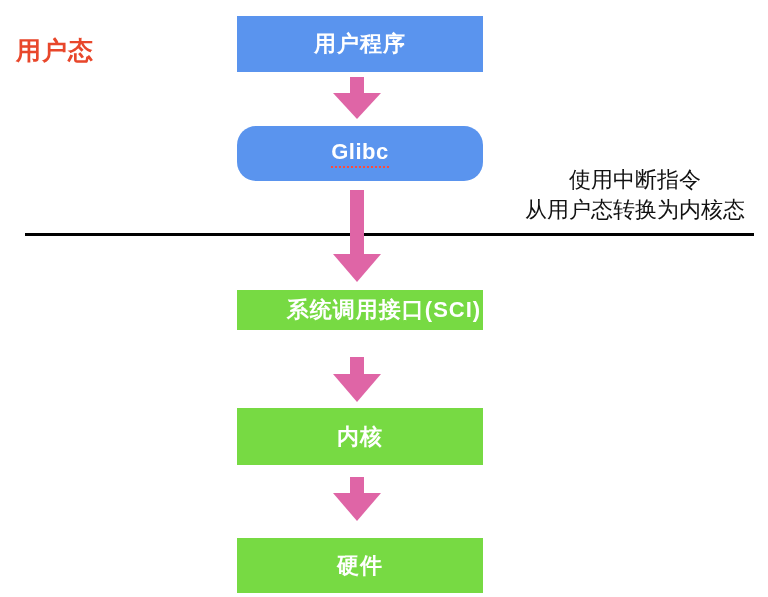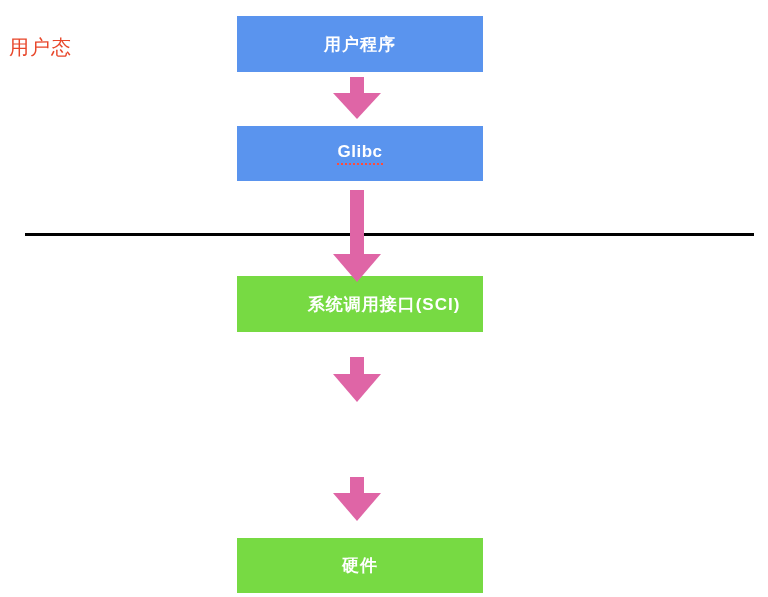--- a/index.html
+++ b/index.html
@@ -10,48 +10,48 @@
     position: relative;
     overflow: hidden;
   }
   .diagram {
     position: relative;
     width: 768px; height: 597px;
     background: #ffffff;
   }
   .mode-label {
     position: absolute;
-    left: 9px;
-    font-size: 20px;
-    font-weight: normal;
+    left: 16px;
+    font-size: 25px;
+    font-weight: bold;
     color: var(--label-red, #E8472B);
     letter-spacing: 1px;
     white-space: nowrap;
   }
   .mode-label.user { top: 34px; }
   .mode-label.kernel { top: 304px; }
 
   .flow-box {
     position: absolute;
     left: 237px;
     width: 246px;
     display: flex;
     align-items: center;
     justify-content: center;
     color: #ffffff;
-    font-size: 17px;
+    font-size: 22px;
     font-weight: bold;
     letter-spacing: 1px;
     white-space: nowrap;
   }
   .flow-box.blue { background: var(--box-blue, #5A94EE); }
   .flow-box.green { background: var(--box-green, #77DA43); }
   .box-user-program { top: 16px;  height: 56px; }
-  .box-glibc        { top: 126px; height: 55px; }
-  .box-sci          { top: 276px; height: 56px; padding-left: 48px; }
+  .box-glibc        { top: 126px; height: 55px; border-radius: 19px; }
+  .box-sci          { top: 290px; height: 40px; padding-left: 48px; }
   .box-kernel       { top: 408px; height: 57px; }
   .box-hardware     { top: 523px; height: 55px; margin-top: 15px; }
 
   .spellcheck {
     border-bottom: 2px dotted #ff4b3a;
     padding-bottom: 1px;
     letter-spacing: 0.5px;
   }
 
   .arrow {
@@ -124,36 +124,43 @@
     <div class="stem"></div>
     <div class="head"></div>
   </div>
 
   <div class="flow-box blue box-glibc">
     <span class="spellcheck">Glibc</span>
   </div>
 
   <div class="divider"></div>
 
+  <div class="annotation">
+    <div>使用中断指令</div>
+    <div>从用户态转换为内核态</div>
+  </div>
 
   <div class="arrow arrow-2">
     <div class="stem"></div>
     <div class="head"></div>
   </div>
 
 
   <div class="flow-box green box-sci">
     <span>系统调用接口(SCI)</span>
   </div>
 
   <div class="arrow arrow-3">
     <div class="stem"></div>
     <div class="head"></div>
   </div>
 
+  <div class="flow-box green box-kernel">
+    <span>内核</span>
+  </div>
 
   <div class="arrow arrow-4">
     <div class="stem"></div>
     <div class="head"></div>
   </div>
 
   <div class="flow-box green box-hardware">
     <span>硬件</span>
   </div>
 

